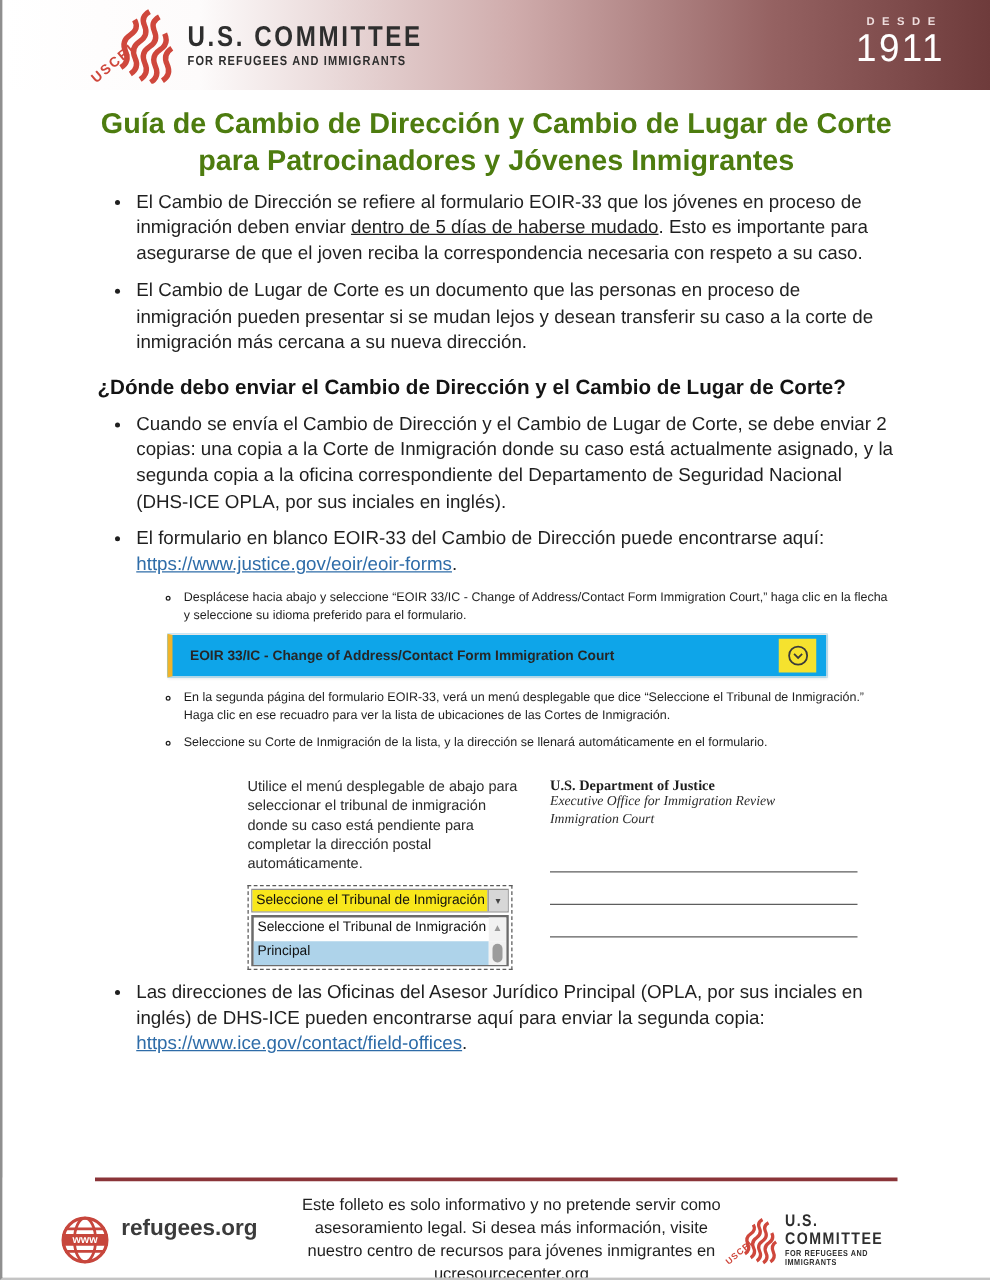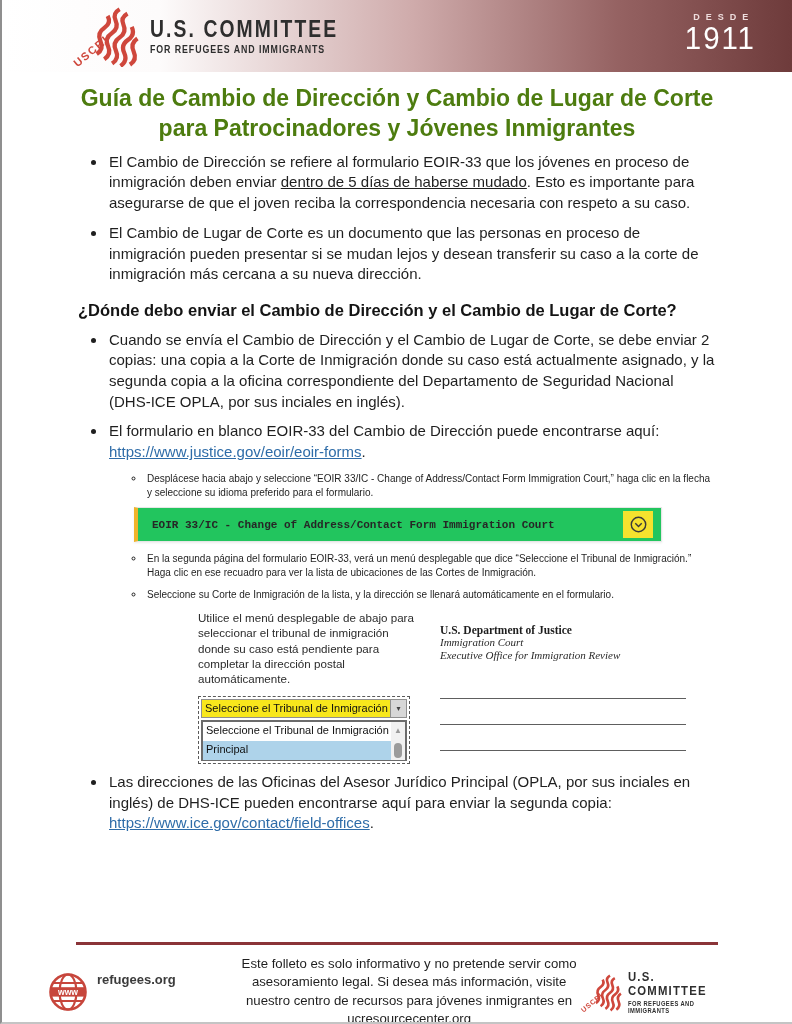--- a/index.html
+++ b/index.html
@@ -47,33 +47,33 @@
   ul.l1 { list-style: disc outside; padding-left: 29px; margin-top: 8px; }
   ul.l1 > li { padding-left: 2px; margin-bottom: 9px; font-size: 15px; line-height: 1.38; }
   ul.l2 { list-style: circle outside; padding-left: 67px; margin-top: 2px; }
   ul.l2 > li { padding-left: 2px; margin-bottom: 8px; font-size: 10px; line-height: 1.38; }
   .u { text-decoration: underline; }
   a.link { color: #2e6ca8; text-decoration: underline; cursor: pointer; }
 
   
   .accordion {
     margin: 8px 0 10px 56px; width: 528px; height: 35px;
-    background: #22c55e;
+    background: #0ea5e9;
     border: 1px solid #e6e6e6; border-left: 4px solid #f0b429;
     box-shadow: 0 1px 2px rgba(0,0,0,.08);
-    display: flex; align-items: center; padding: 0 8px 0 14px; font-family: Liberation Mono, monospace;
+    display: flex; align-items: center; padding: 0 8px 0 14px;
   }
   .acc-label { flex: 1; font-size: 11px; font-weight: bold; color: #262626; }
   .acc-icon-bg {
     width: 30px; height: 27px; background: #f5e22e;
     display: flex; align-items: center; justify-content: center;
   }
 
   
-  .shot { margin: 8px 0 4px 120px; display: flex; align-items: center; }
+  .shot { margin: 20px 0 4px 120px; display: flex; }
   .shot-left { width: 218px; }
   .instr { font-size: 11.6px; line-height: 1.33; color: #2b2b2b; }
   .dd { margin-top: 9px; width: 212px; border: 1px dashed #5a5a5a; padding: 2px; background: #fff; }
   .dd-select { display: flex; border: 1px solid #8f8f8f; height: 19px; }
   .dd-sel-text { flex: 1; background: #f8e71c; font-size: 11px; padding: 2px 2px 0 3px; white-space: nowrap; overflow: hidden; color: #111; }
   .dd-arrow-box { width: 16px; background: #d7d7d7; border-left: 1px solid #8f8f8f; display: flex; align-items: center; justify-content: center; font-size: 8px; color: #444; }
   .dd-list { margin-top: 2px; border: 2px solid #6b6b6b; border-bottom-width: 1px; background: #fff; }
   .dd-row { display: flex; height: 19px; align-items: stretch; }
   .dd-opt { flex: 1; font-size: 11px; padding: 2px 0 0 3px; white-space: nowrap; overflow: hidden; color: #111; }
   .dd-row.sel .dd-opt { background: #aed3ea; }
@@ -85,21 +85,21 @@
   .doj-bold { font-family: "Liberation Serif", serif; font-weight: bold; font-size: 11.5px; color: #1e1e1e; }
   .doj-italic { font-family: "Liberation Serif", serif; font-style: italic; font-size: 11px; line-height: 1.25; color: #2a2a2a; }
   .blank-line { width: 246px; border-bottom: 1px solid #5e5e5e; height: 26px; }
   .blank-line.first { margin-top: 10px; }
 
   
   .page-footer { position: absolute; left: 0; right: 0; bottom: 0; height: 80px; background: #fff; }
   .footer-rule { margin: 0 74px; border-top: 3px solid #8a3438; }
   .footer-row { display: flex; align-items: center; justify-content: space-between; padding: 10px 36px 0 46px; }
   .foot-left { display: flex; align-items: flex-start; width: 190px; }
-  .site-label { margin-left: 9px; font-size: 13px; font-weight: bold; color: #3b3b3b; }
+  .site-label { margin-left: 9px; font-size: 18px; font-weight: bold; color: #3b3b3b; }
   .foot-center { width: 382px; text-align: center; font-size: 13.2px; line-height: 1.4; color: #1f1f1f; }
   .foot-right { width: 175px; display: flex; justify-content: flex-end; }
   .logo.small { position: static; }
   .logo.small .logo-stripes-wrap { width: 38px; height: 40px; }
   .logo.small .logo-abbr { font-size: 7px; letter-spacing: .8px; left: -11px; bottom: 6px; }
   .logo.small .logo-line1 { font-size: 13.5px; letter-spacing: 1.4px; }
   .logo.small .logo-line2 { font-size: 6.9px; letter-spacing: .5px; }
 </style>
 </head>
 <body>
@@ -196,22 +196,22 @@
             <span class="dd-opt">Principal</span>
             <span class="dd-sb">
                 <span class="sb-thumb"></span>
               </span>
           </div>
         </div>
       </div>
     </div>
     <div class="shot-right">
       <div class="doj-bold">U.S. Department of Justice</div>
+      <div class="doj-italic">Executive Office for Immigration Review</div>
       <div class="doj-italic">Immigration Court</div>
-      <div class="doj-italic">Executive Office for Immigration Review</div>
       <div class="blank-line first"></div>
       <div class="blank-line"></div>
       <div class="blank-line"></div>
     </div>
   </div>
 
   <ul class="l1">
     <li>
       <span>Las direcciones de las Oficinas del Asesor Jurídico Principal (OPLA, por sus inciales en inglés) de DHS-ICE pueden encontrarse aquí para enviar la segunda copia: </span><a class="link" href="#">https://www.ice.gov/contact/field-offices</a><span>.</span>
     </li>

